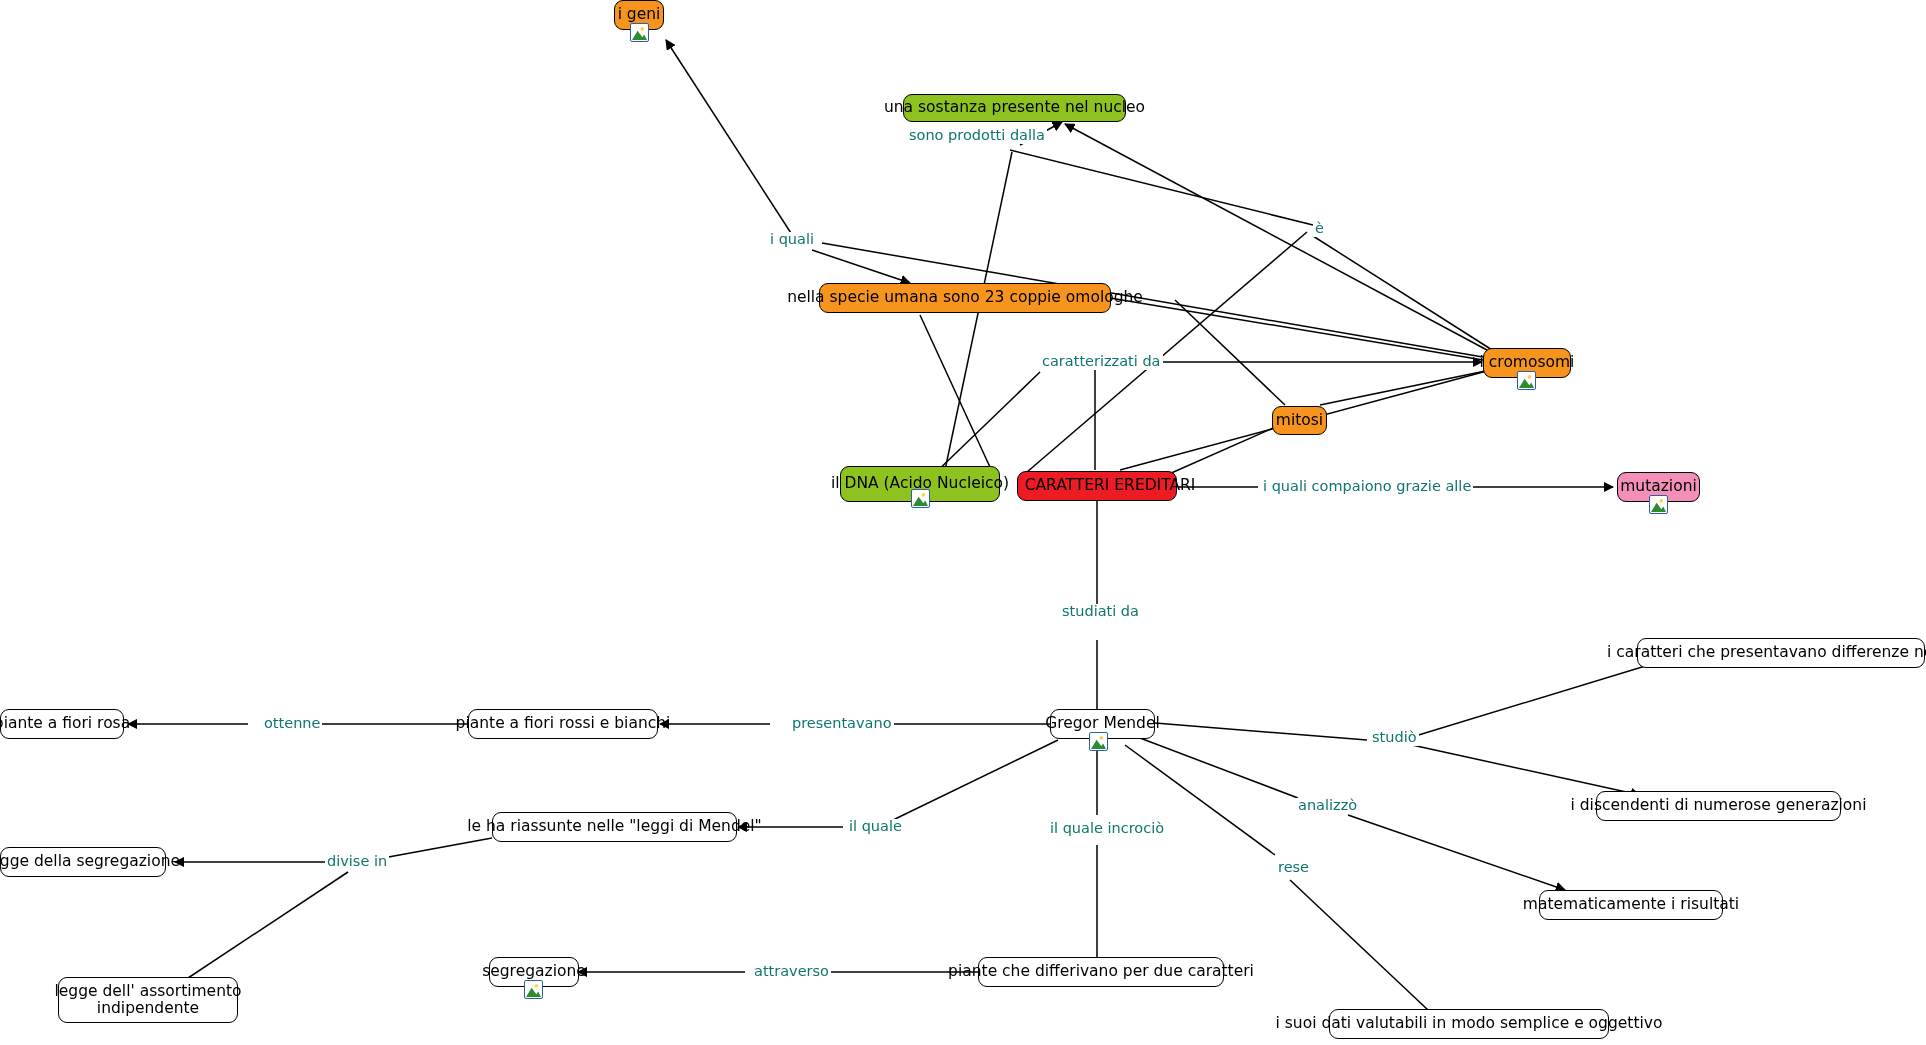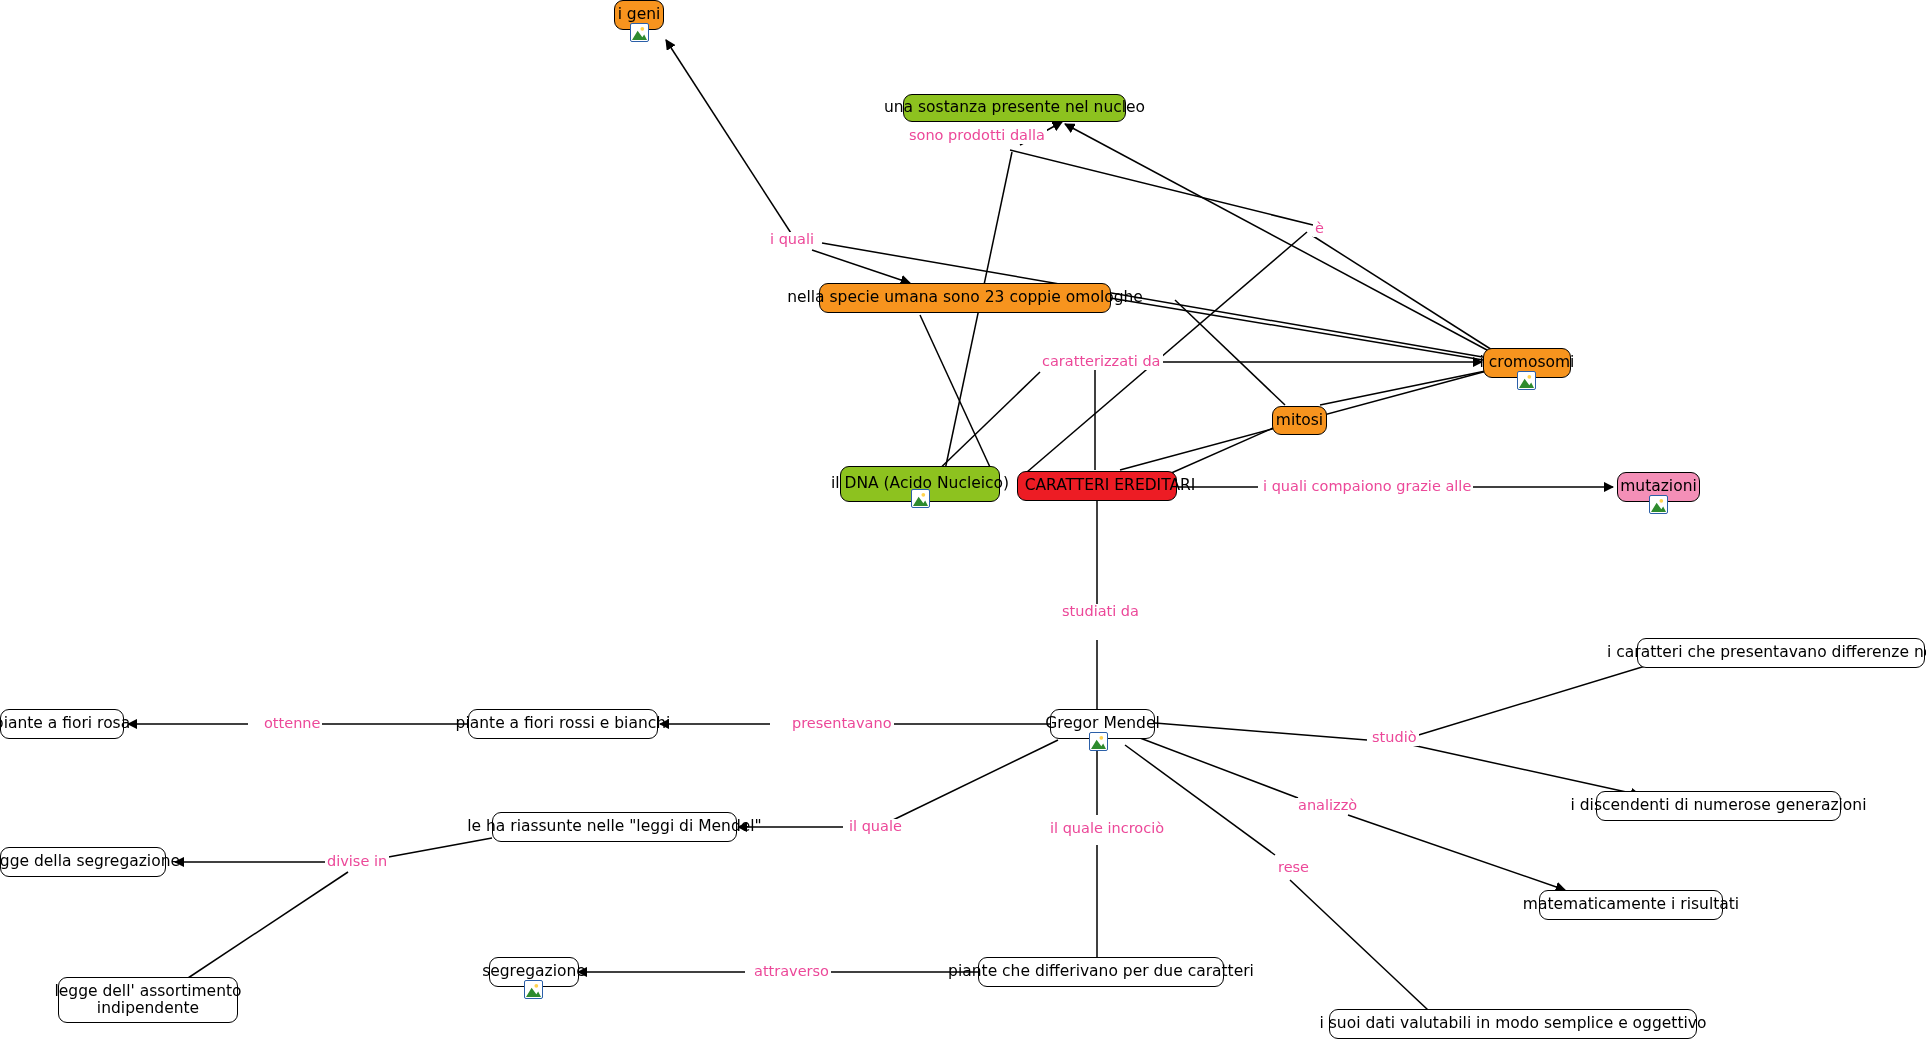--- a/index.html
+++ b/index.html
@@ -55,21 +55,21 @@
     z-index:9;
     display:block;
     padding:1px;
   }
   .pic-badge svg{display:block;width:100%;height:100%;}
 
   
   .elabel{
     position:absolute;
     font-size:14.5px;
-    color:#ec4899;
+    color:#0f766e;
     background:#ffffff;
     white-space:nowrap;
     padding:0 2px;
     z-index:7;
     line-height:1.1;
   }
 </style>
 </head>
 <body>
 
@@ -229,21 +229,21 @@
   </div>
 
   <div class="node white" style="left:1596px;top:791px;width:245px;height:30px;">
     <span>i discendenti di numerose generazioni</span>
   </div>
 
   <div class="node white" style="left:1539px;top:890px;width:184px;height:30px;">
     <span>matematicamente i risultati</span>
   </div>
 
-  <div class="node white" style="left:1329px;top:1009px;width:368px;height:30px;">
+  <div class="node white" style="left:1329px;top:1009px;width:280px;height:30px;">
     <span>i suoi dati valutabili in modo semplice e oggettivo</span>
   </div>
 
   <div class="node white" style="left:468px;top:709px;width:190px;height:30px;">
     <span>piante a fiori rossi e bianchi</span>
   </div>
 
   <div class="node white" style="left:0px;top:709px;width:124px;height:30px;">
     <span>piante a fiori rosa</span>
   </div>

